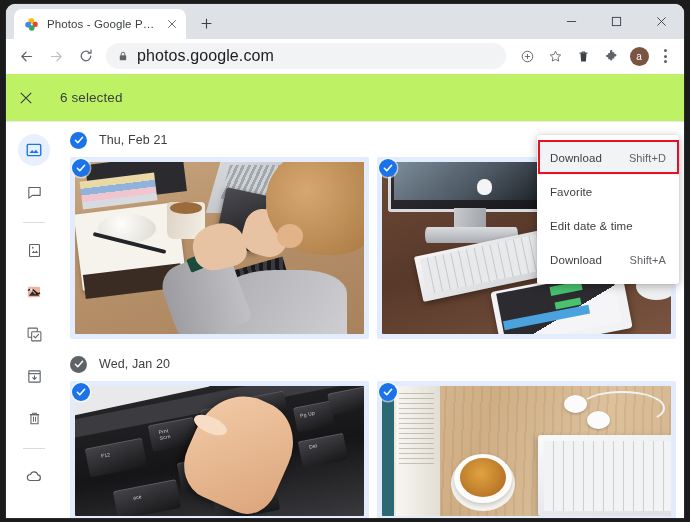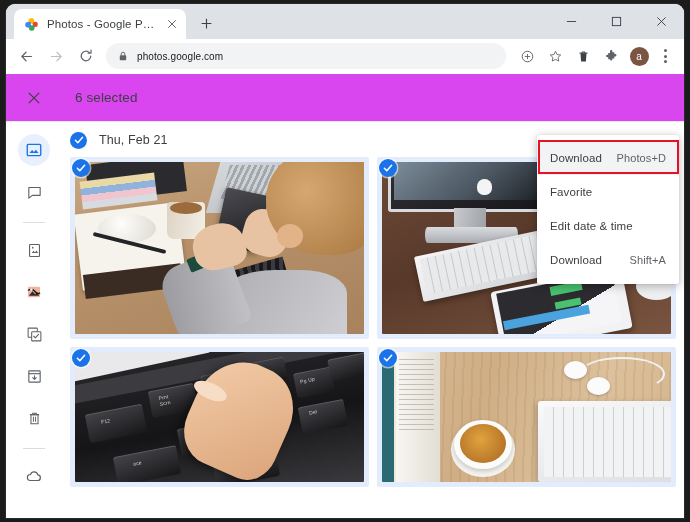--- a/index.html
+++ b/index.html
@@ -103,21 +103,21 @@
     height: 26px;
     background: #f1f3f4;
     border-radius: 13px;
     display: flex;
     align-items: center;
     padding: 0 12px;
     gap: 9px;
     margin: 0 6px 0 4px;
   }
   #omnibox .url {
-    font-size: 10px;
+    font-size: 16px;
     color: #202124;
     letter-spacing: 0.1px;
   }
   .tb-icon {
     width: 26px; height: 26px;
     flex: 0 0 26px;
     display: flex; align-items: center; justify-content: center;
     color: #5f6368;
   }
   .avatar {
@@ -143,24 +143,24 @@
     height: 444px;
     background: #ffffff;
   }
 
   
   #appbar {
     position: relative;
     height: 48px;
     display: flex;
     align-items: center;
-    padding-left: 16px;
-    gap: 29px;
+    padding-left: 8px;
+    gap: 22px;
     border-bottom: 1px solid #e8eaed;
-    background: #d946ef;
+    background: #bef264;
   }
   #appbar .closeX {
     width: 24px; height: 24px;
     display: flex; align-items: center; justify-content: center;
     color: #3c4043;
   }
   #appbar .seltext {
     font-size: 13.5px;
     color: #3c4043;
     letter-spacing: 0.1px;
@@ -591,20 +591,28 @@
               <div class="ph pad"></div>
                 <div class="ph padscr"></div>
               <div class="ph padg"></div>
                 <div class="ph padg2"></div>
                 <div class="ph padb"></div>
             </div>
           </div>
         </div>
       </div>
 
+      <div class="datehdr">
+        <span class="chk gray">
+          <svg viewBox="0 0 20 20" width="12" height="12">
+              <path d="M4 10.5 L8 14.5 L16 5.5" stroke="#fff" stroke-width="2.4" fill="none" stroke-linecap="round" stroke-linejoin="round"></path>
+            </svg>
+        </span>
+        <span class="label">Wed, Jan 20</span>
+      </div>
       <div class="row" id="row2">
         <div class="tile">
           <span class="tchk">
             <svg viewBox="0 0 20 20" width="12" height="12">
                 <path d="M4 10.5 L8 14.5 L16 5.5" stroke="#fff" stroke-width="2.6" fill="none" stroke-linecap="round" stroke-linejoin="round"></path>
               </svg>
           </span>
           <div class="photo">
             <div class="p3 ph">
               <div class="ph topw"></div>
@@ -657,21 +665,21 @@
             </div>
           </div>
         </div>
       </div>
 
     </div>
 
     <div id="menu">
       <div class="mi hl">
         <span>Download</span>
-        <span class="sc">Photos+D</span>
+        <span class="sc">Shift+D</span>
       </div>
       <div class="mi">
         <span>Favorite</span>
         <span class="sc"></span>
       </div>
       <div class="mi">
         <span>Edit date &amp; time</span>
         <span class="sc"></span>
       </div>
       <div class="mi">

